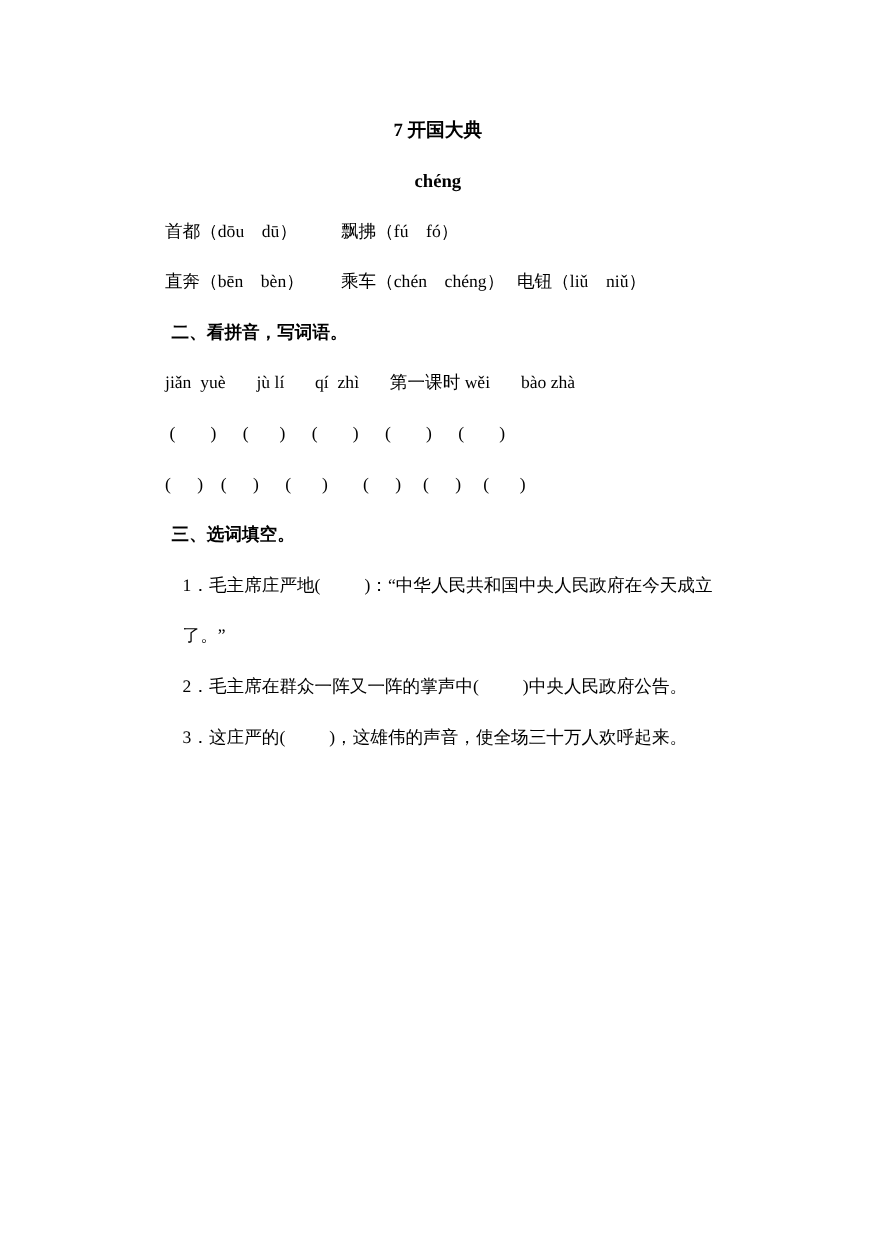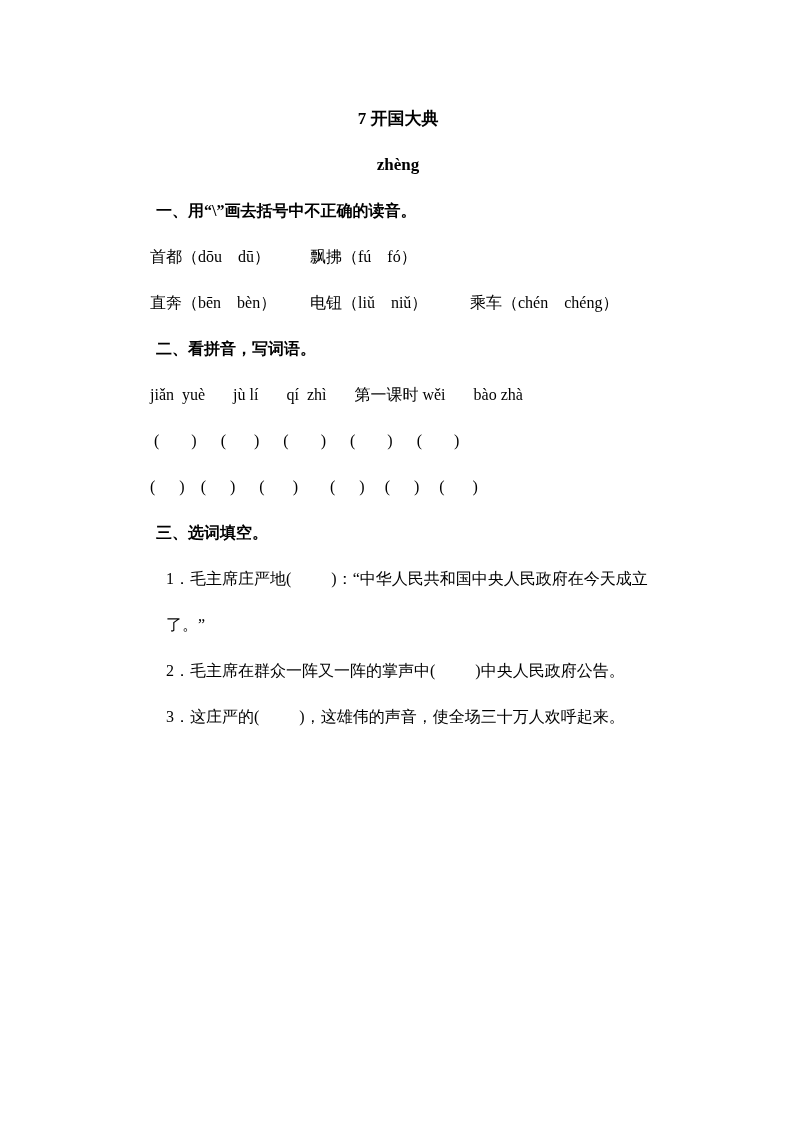--- a/index.html
+++ b/index.html
@@ -56,32 +56,31 @@
     padding-left: 16px;
     white-space: pre-wrap;
   }
 </style>
 </head>
 <body>
 
 <div class="page">
 
   <div class="center title">7 开国大典</div>
-  <div class="center subtitle">zhèng</div>
+  <div class="center subtitle">chéng</div>
 
   <div>
-    <div class="heading pre">一、用“\”画去括号中不正确的读音。</div>
     <div class="row-cells">
       <span class="cell">首都（dōu    dū）</span>
       <span class="cell">飘拂（fú    fó）</span>
     </div>
     <div class="row-cells">
       <span class="cell">直奔（bēn    bèn）</span>
+      <span class="cell">乘车（chén    chéng）</span>
       <span class="cell">电钮（liǔ    niǔ）</span>
-      <span class="cell">乘车（chén    chéng）</span>
     </div>
   </div>
 
   <div>
     <div class="heading">二、看拼音，写词语。</div>
     <div class="pre">jiǎn  yuè       jù lí       qí  zhì       第一课时 wěi       bào zhà</div>
     <div class="pre"> (        )      (       )      (        )      (        )      (        )</div>
     <div class="pre">(      )    (      )      (       )        (      )     (      )     (       )</div>
   </div>
 

